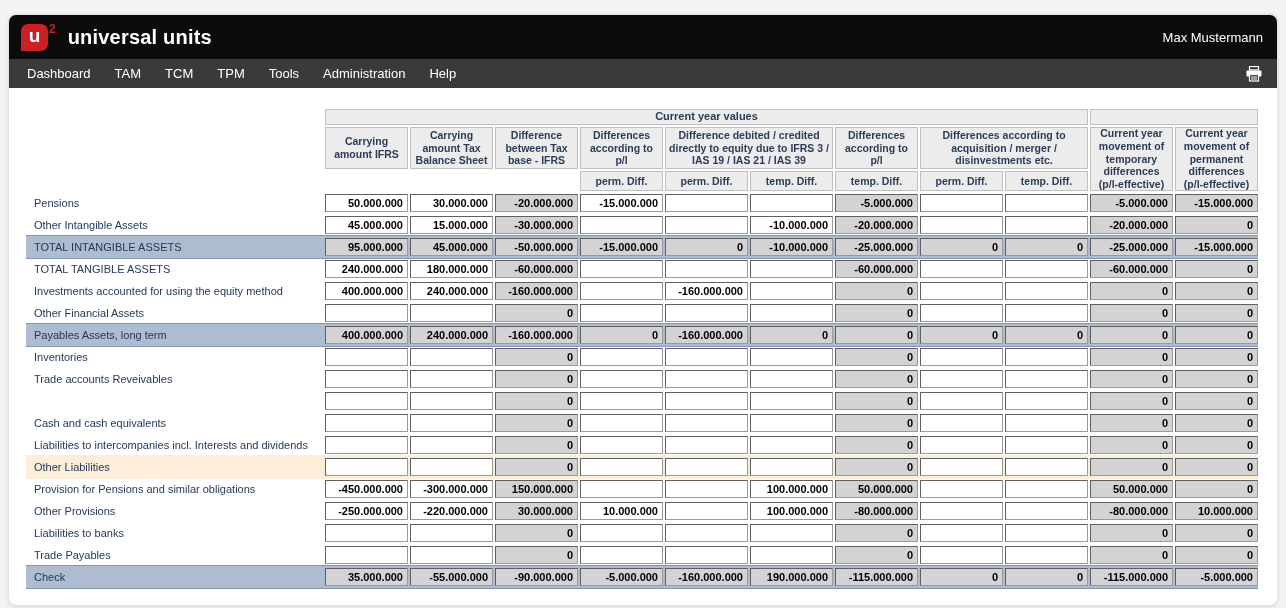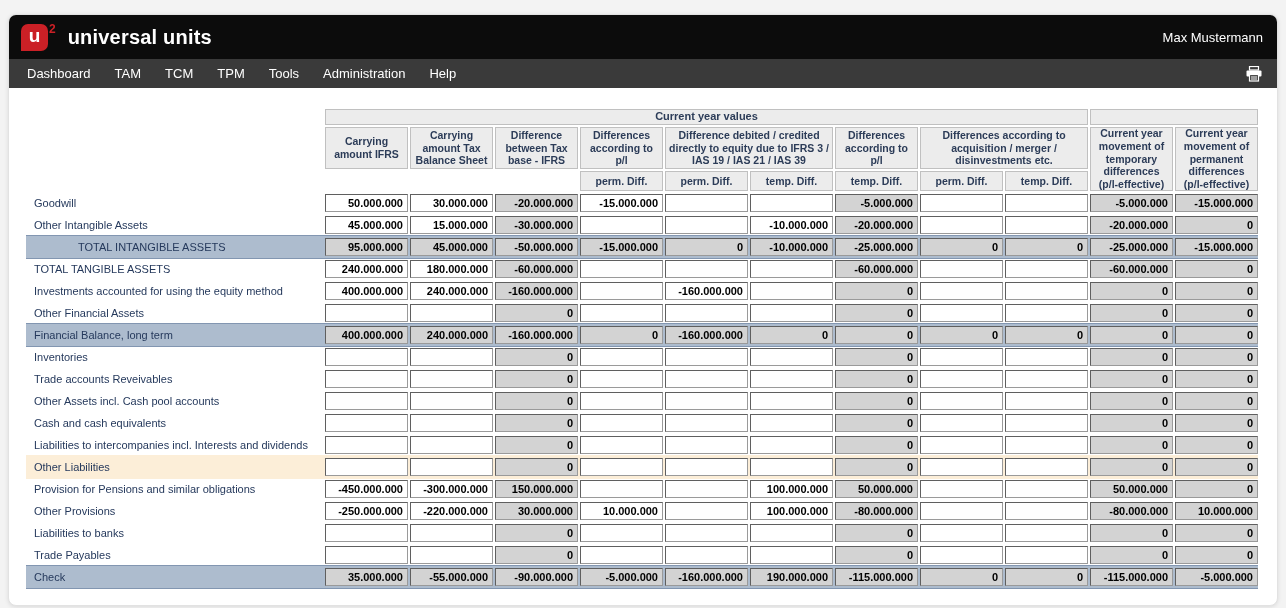--- a/index.html
+++ b/index.html
@@ -162,21 +162,21 @@
     <div class="hcell h-acq">Differences according to acquisition / merger / disinvestments etc.</div>
     <div class="hcell h-cyt">Current year movement of temporary differences (p/l-effective)</div>
     <div class="hcell h-cyp">Current year movement of permanent differences (p/l-effective)</div>
     <div class="hcell h-s0">perm. Diff.</div>
     <div class="hcell h-s1">perm. Diff.</div>
     <div class="hcell h-s2">temp. Diff.</div>
     <div class="hcell h-s3">temp. Diff.</div>
     <div class="hcell h-s4">perm. Diff.</div>
     <div class="hcell h-s5">temp. Diff.</div>
 
-  <div class="row-label" style="grid-row: 4;">Goodwill</div>
+  <div class="row-label" style="grid-row: 4;">Pensions</div>
       <div class="cell" style="grid-area: 4 / 2;">
         <input type="text" class="val" value="50.000.000" style="">
       </div>
       <div class="cell" style="grid-area: 4 / 3;">
         <input type="text" class="val" value="30.000.000" style="">
       </div>
       <div class="cell" style="grid-area: 4 / 4;">
         <input type="text" class="val ro" readonly="" value="-20.000.000" style="">
       </div>
       <div class="cell" style="grid-area: 4 / 5;">
@@ -231,21 +231,21 @@
       <div class="cell" style="grid-area: 5 / 10;">
         <input type="text" class="val" value="" style="">
       </div>
       <div class="cell" style="grid-area: 5 / 11;">
         <input type="text" class="val ro" readonly="" value="-20.000.000" style="">
       </div>
       <div class="cell" style="grid-area: 5 / 12;">
         <input type="text" class="val ro" readonly="" value="0" style="">
       </div>
       <div class="row-bg total" style="grid-row: 6;"></div>
-      <div class="row-label" style="grid-row: 6; margin-left: 44px;">TOTAL INTANGIBLE ASSETS</div>
+      <div class="row-label" style="grid-row: 6;">TOTAL INTANGIBLE ASSETS</div>
       <div class="cell" style="grid-area: 6 / 2;">
         <input type="text" class="val ro" readonly="" value="95.000.000" style="">
       </div>
       <div class="cell" style="grid-area: 6 / 3;">
         <input type="text" class="val ro" readonly="" value="45.000.000" style="">
       </div>
       <div class="cell" style="grid-area: 6 / 4;">
         <input type="text" class="val ro" readonly="" value="-50.000.000" style="">
       </div>
       <div class="cell" style="grid-area: 6 / 5;">
@@ -368,21 +368,21 @@
       <div class="cell" style="grid-area: 9 / 10;">
         <input type="text" class="val" value="" style="">
       </div>
       <div class="cell" style="grid-area: 9 / 11;">
         <input type="text" class="val ro" readonly="" value="0" style="">
       </div>
       <div class="cell" style="grid-area: 9 / 12;">
         <input type="text" class="val ro" readonly="" value="0" style="">
       </div>
       <div class="row-bg total" style="grid-row: 10;"></div>
-      <div class="row-label" style="grid-row: 10;">Financial Balance, long term</div>
+      <div class="row-label" style="grid-row: 10;">Payables Assets, long term</div>
       <div class="cell" style="grid-area: 10 / 2;">
         <input type="text" class="val ro" readonly="" value="400.000.000" style="">
       </div>
       <div class="cell" style="grid-area: 10 / 3;">
         <input type="text" class="val ro" readonly="" value="240.000.000" style="">
       </div>
       <div class="cell" style="grid-area: 10 / 4;">
         <input type="text" class="val ro" readonly="" value="-160.000.000" style="">
       </div>
       <div class="cell" style="grid-area: 10 / 5;">
@@ -470,21 +470,20 @@
       </div>
       <div class="cell" style="grid-area: 12 / 10;">
         <input type="text" class="val" value="" style="">
       </div>
       <div class="cell" style="grid-area: 12 / 11;">
         <input type="text" class="val ro" readonly="" value="0" style="">
       </div>
       <div class="cell" style="grid-area: 12 / 12;">
         <input type="text" class="val ro" readonly="" value="0" style="">
       </div>
-      <div class="row-label" style="grid-row: 13;">Other Assets incl. Cash pool accounts</div>
       <div class="cell" style="grid-area: 13 / 2;">
         <input type="text" class="val" value="" style="">
       </div>
       <div class="cell" style="grid-area: 13 / 3;">
         <input type="text" class="val" value="" style="">
       </div>
       <div class="cell" style="grid-area: 13 / 4;">
         <input type="text" class="val ro" readonly="" value="0" style="">
       </div>
       <div class="cell" style="grid-area: 13 / 5;">

